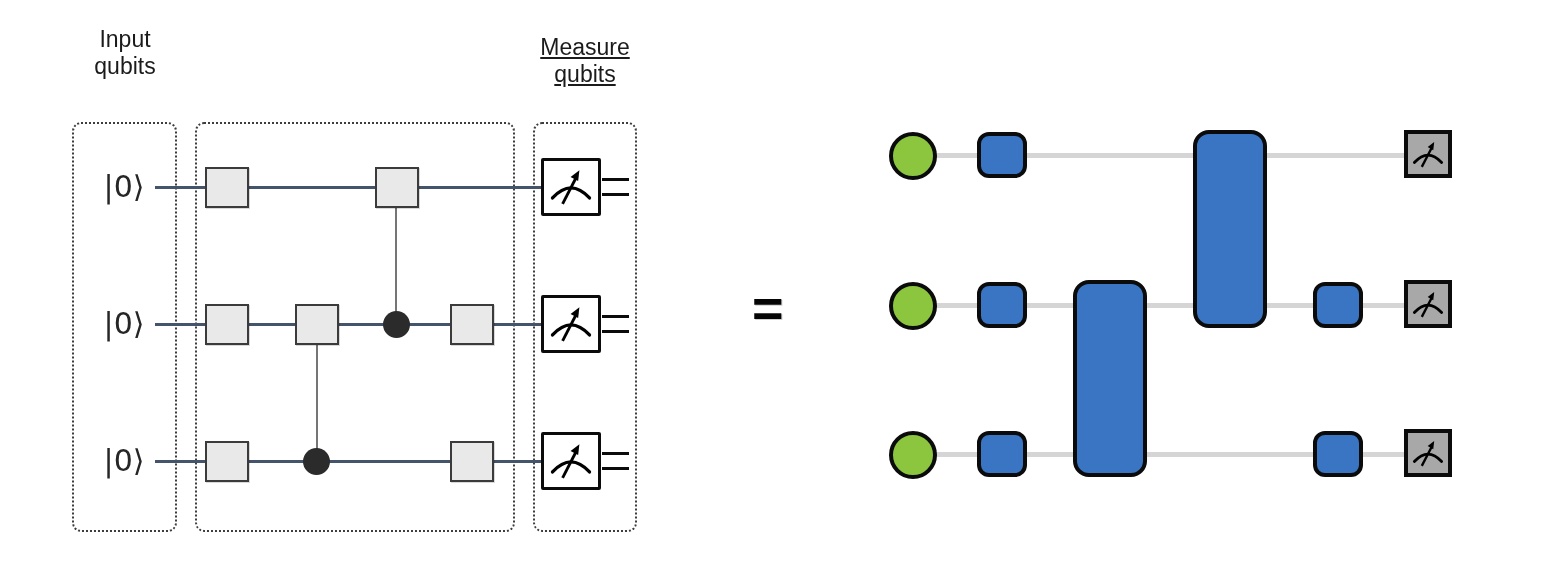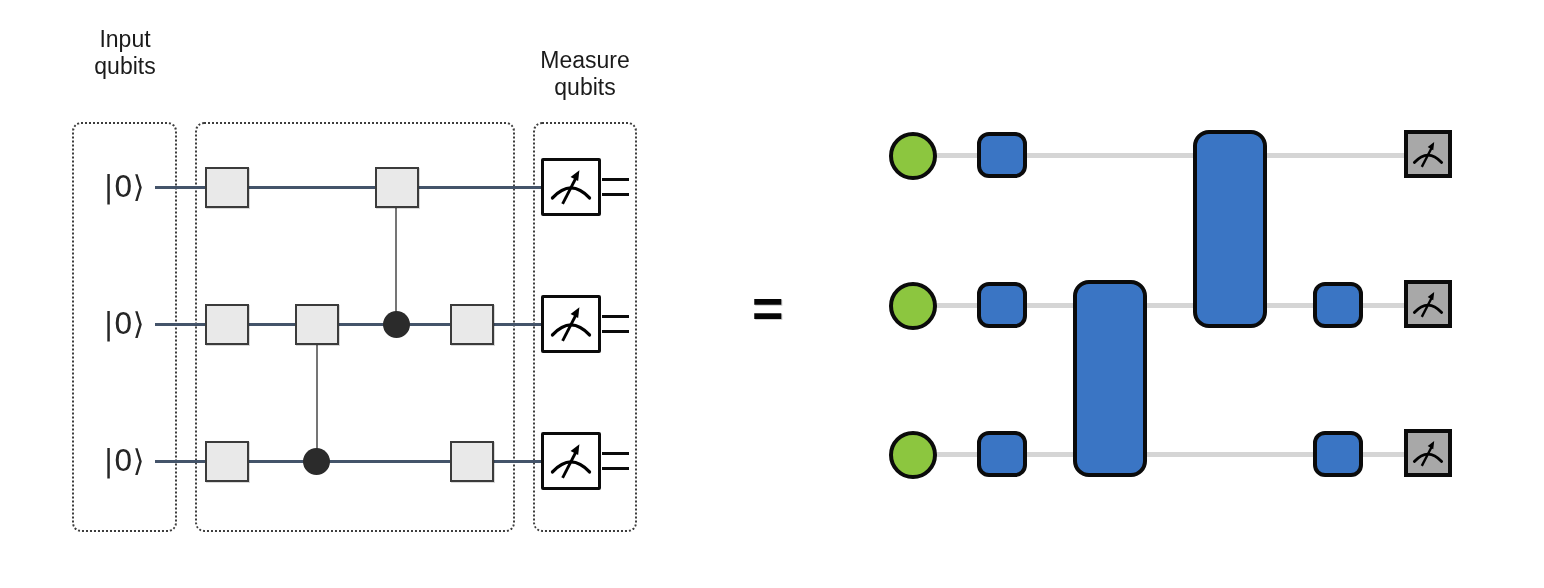--- a/index.html
+++ b/index.html
@@ -67,21 +67,21 @@
     text-shadow:1px 1px 0 #cfcfcf;
   }
 </style>
 </head>
 <body>
 
 <div class="canvas">
 
   <div class="hdr" style="left:55px; top:26px; width:140px;">Input
 qubits</div>
-  <div class="hdr" style="left:510px; top:47px; width:150px;">Measure
+  <div class="hdr" style="left:510px; top:34px; width:150px;text-decoration:underline;">Measure
 qubits</div>
 
   <div class="dotbox" style="left:72px;  top:122px; width:101px; height:406px;"></div>
   <div class="dotbox" style="left:195px; top:122px; width:316px; height:406px;"></div>
   <div class="dotbox" style="left:533px; top:122px; width:100px; height:406px;"></div>
 
   <div class="lwire" style="left:155px; top:186px; width:390px;"></div>
   <div class="lwire" style="left:155px; top:323px; width:390px;"></div>
   <div class="lwire" style="left:155px; top:460px; width:390px;"></div>
 

